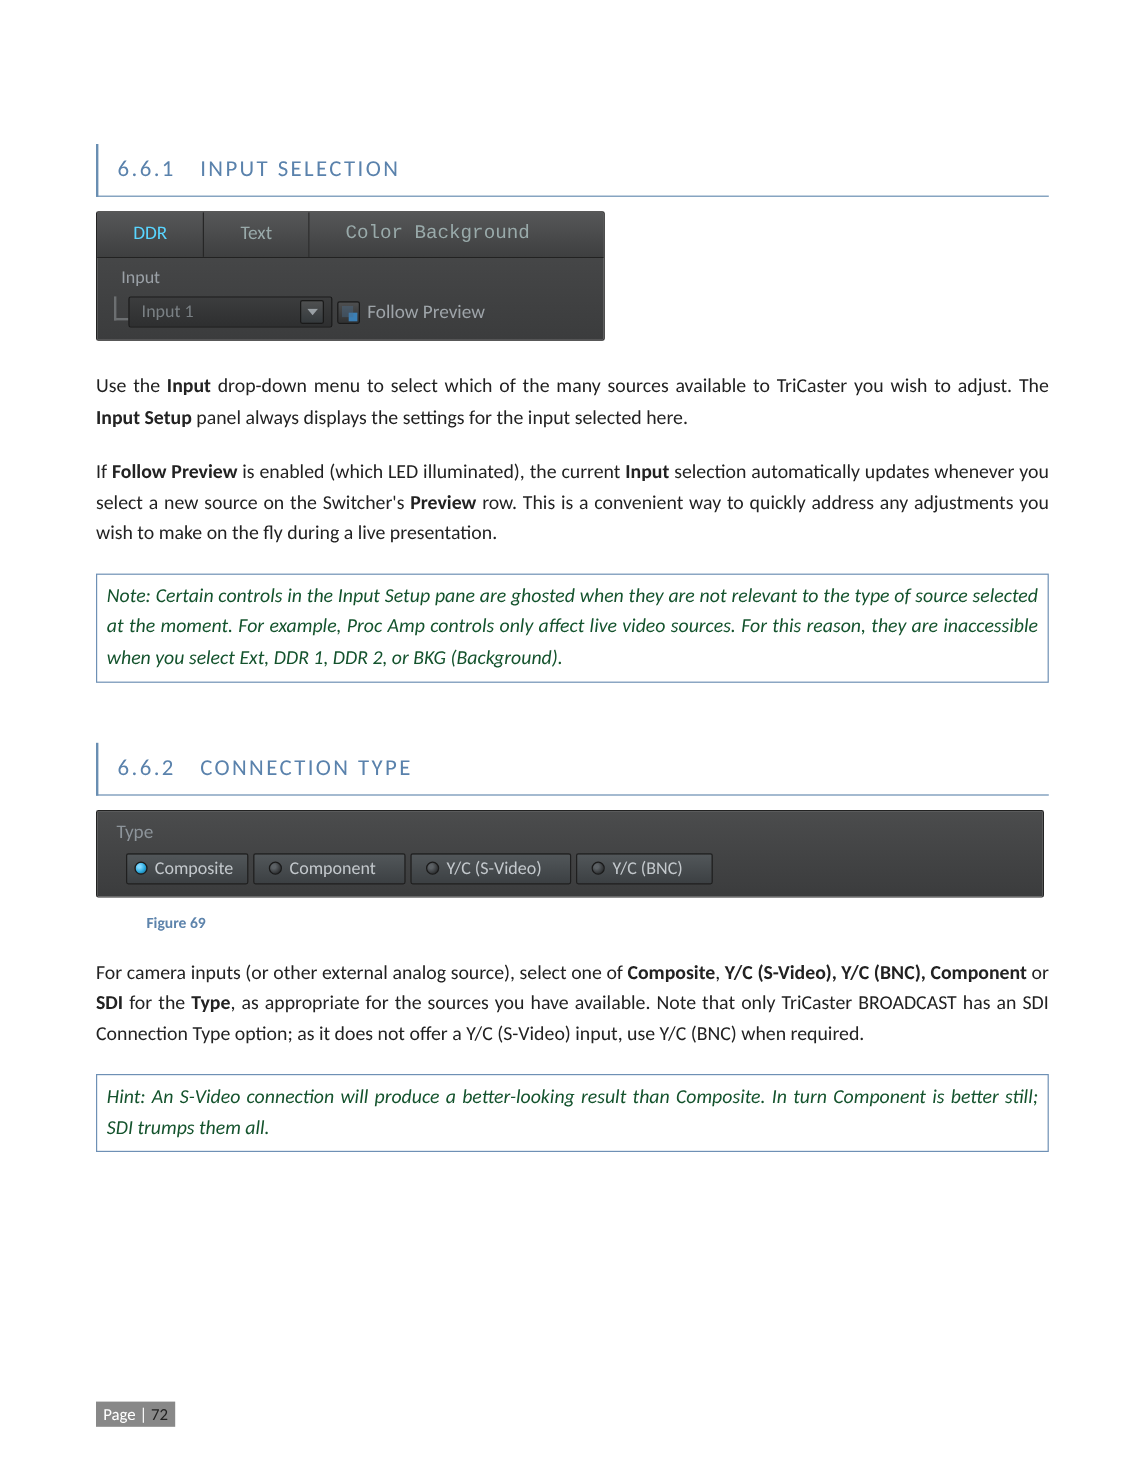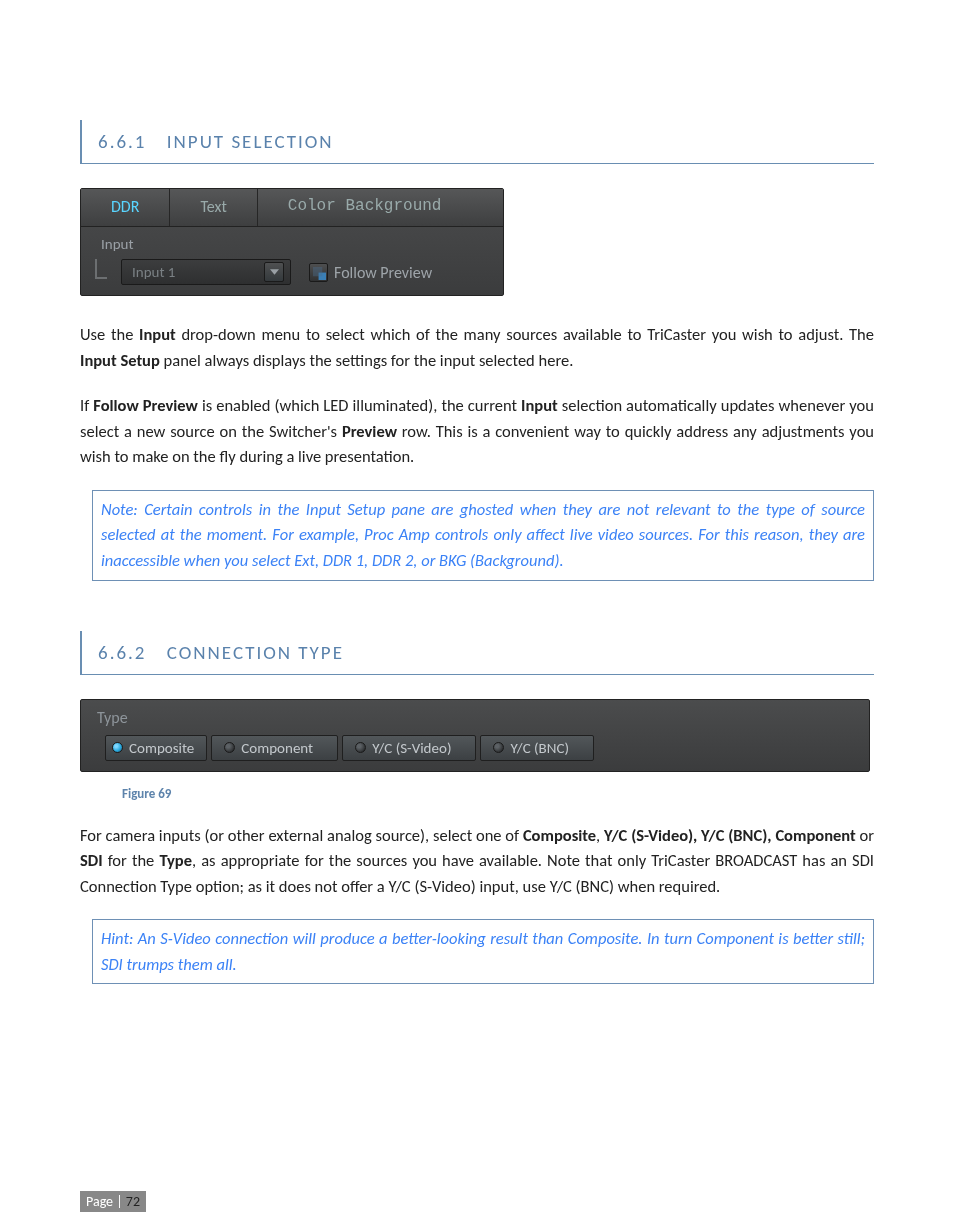--- a/index.html
+++ b/index.html
@@ -15,62 +15,61 @@
 
   
   .section-heading {
     border-left: 2px solid #698eb2;
     border-bottom: 1px solid #698eb2;
     color: #5a82ac;
     letter-spacing: 2px;
     font-size: 19px;
     font-weight: 400;
     padding: 10px 0 10px 16px;
-    margin-bottom: 24px;
+    margin-bottom: 12px;
   }
   .sec-number { margin-right: 14px; }
 
   
   p.body {
     font-size: 16.5px;
     line-height: 1.55;
     text-align: justify;
     margin-bottom: 20px;
     color: #222;
   }
   p.body b { font-weight: 700; }
 
   
   .info-box {
     border: 1px solid #6e90b5;
     padding: 6px 8px;
     font-style: italic;
-    color: #3b82f6;
+    color: #14532d;
     font-size: 16.5px;
     line-height: 1.55;
     text-align: justify;
     margin-bottom: 50px;
-    margin-left: 12px;
   }
   .info-box.hint { margin-bottom: 70px; }
 
   
   .fig-label {
     color: #5e84ac;
     font-size: 13px;
     font-weight: 700;
     margin: 14px 0 22px 0;
     padding-left: 42px;
   }
 
   
   .page-footer {
     position: absolute;
     left: 80px;
-    bottom: 15px;
+    bottom: 38px;
     background: #888;
     color: #fff;
     font-size: 14px;
     padding: 2px 6px;
   }
   .page-footer .num { color: #222; }
 
   
   .shot1 {
     width: 424px;
@@ -95,21 +94,21 @@
   }
   .shot1 .tabs .tab.active { color: #59d5ff; }
   .shot1 .tabs .tab:last-child { border-right: none; flex: 1 1 auto; font-family: Liberation Mono, monospace; }
   .shot1 .group-label {
     color: #9aa0a6;
     font-size: 15px;
     padding: 8px 0 4px 20px;
   }
   .shot1 .row {
     display: flex;
-    gap: 18px;
+    gap: 4px;
     padding: 2px 12px 0 14px;
   }
   .shot1 .tree-stub {
     width: 12px; height: 20px;
     border-left: 2px solid #6c6f71;
     border-bottom: 2px solid #6c6f71;
     margin-right: -4px;
   }
   .shot1 .select {
     display: flex; align-items: center;

